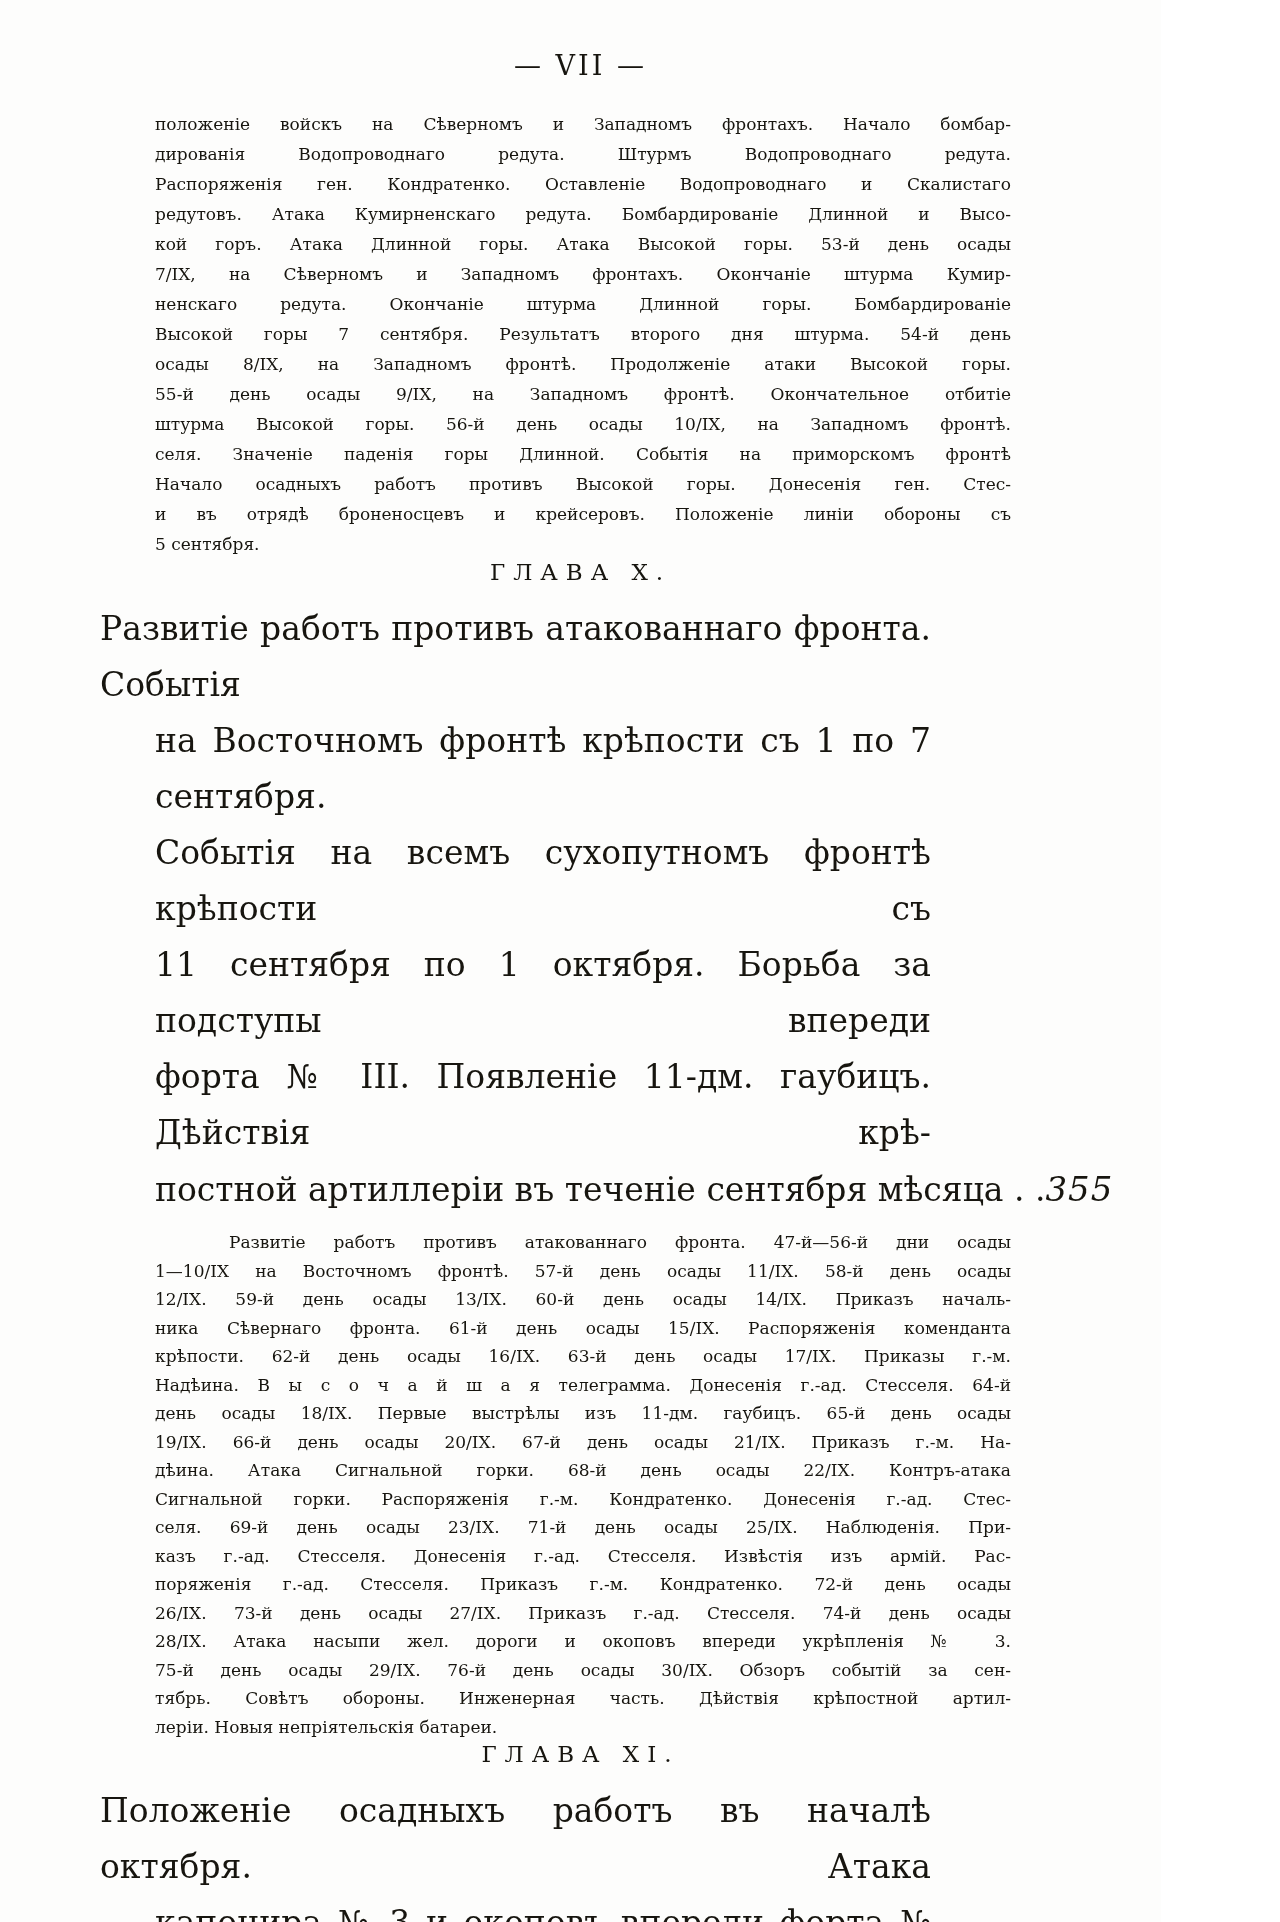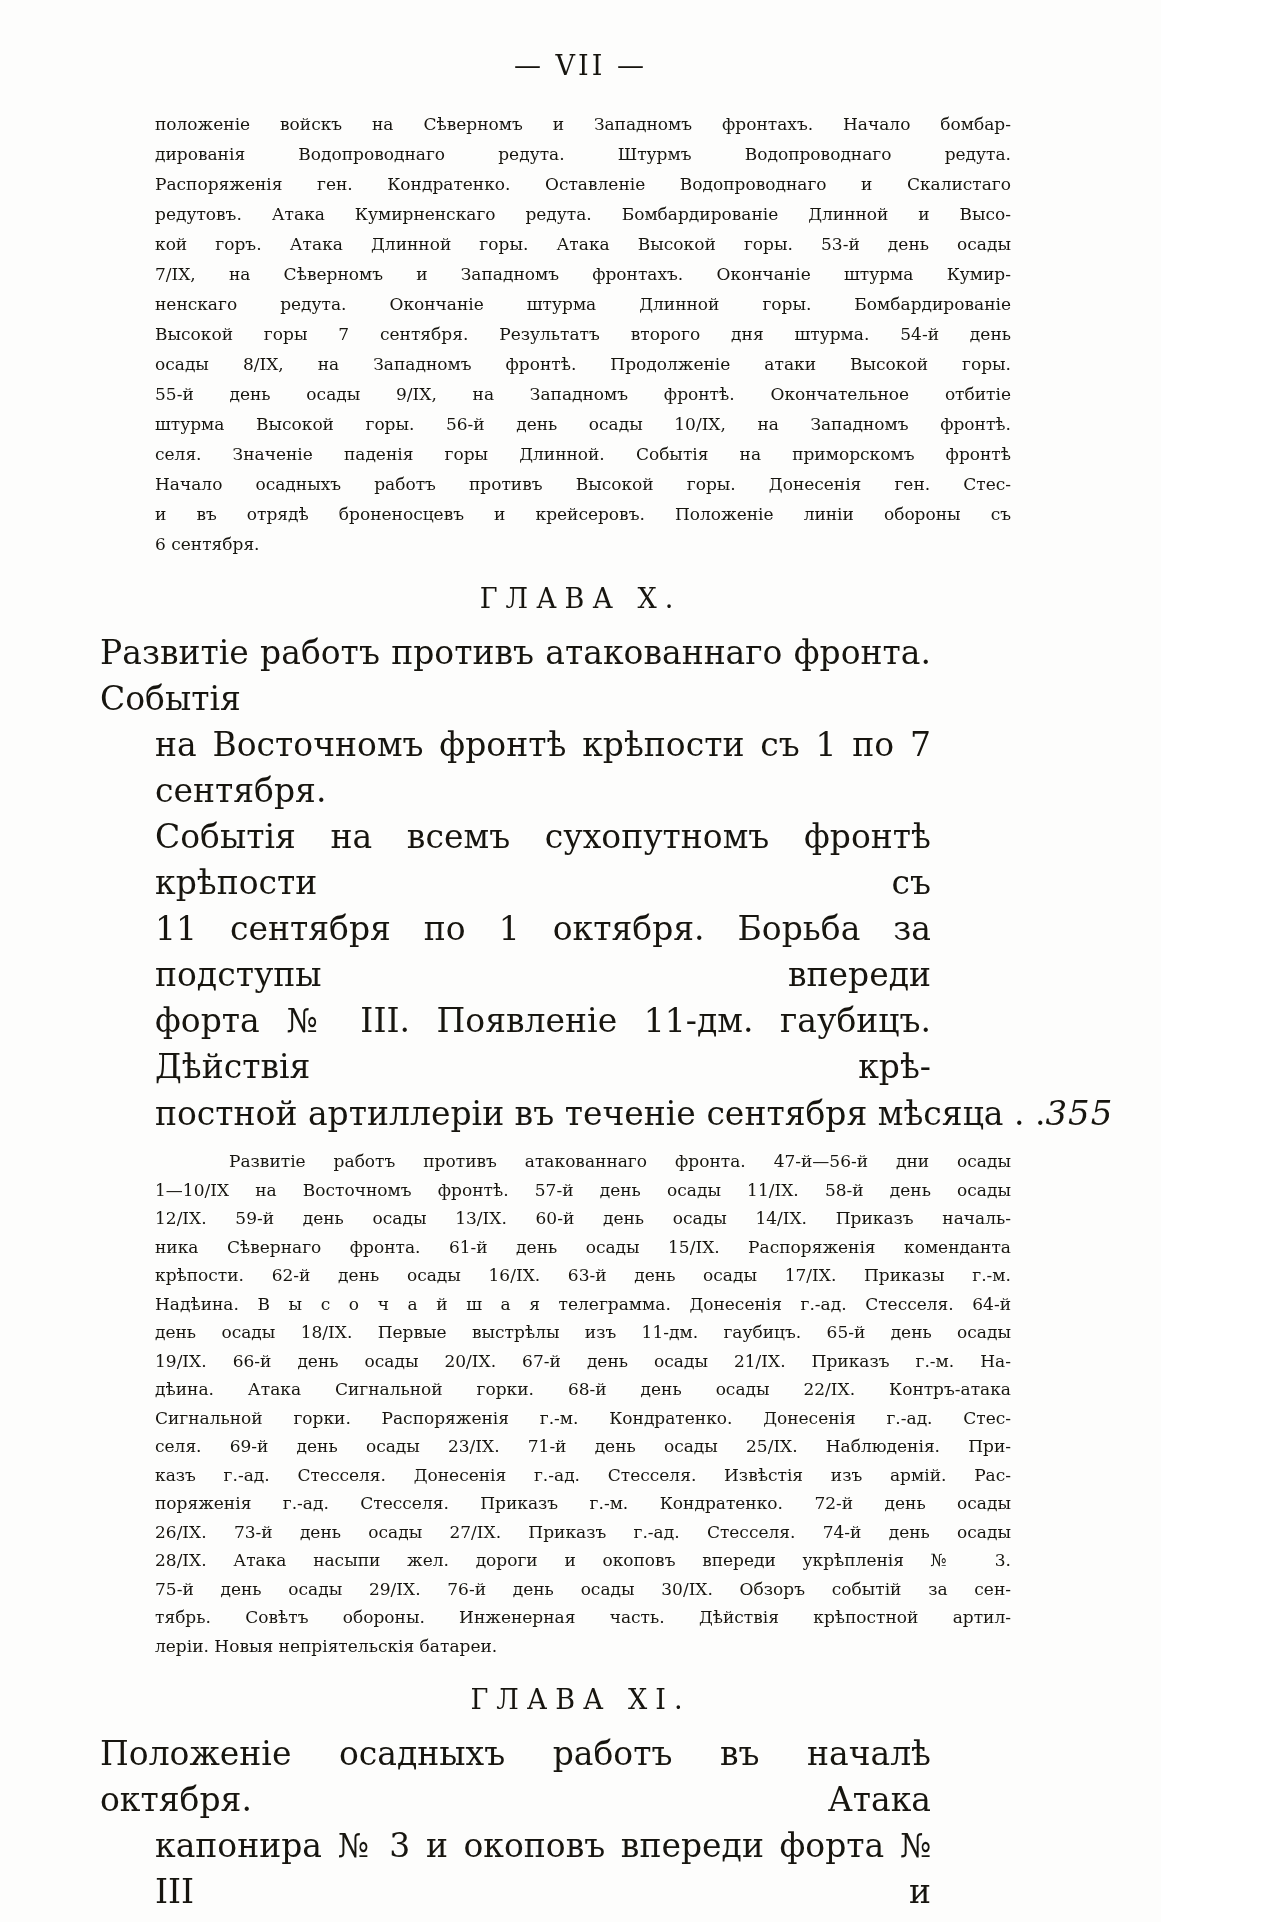--- a/index.html
+++ b/index.html
@@ -31,30 +31,29 @@
   .line {
     text-align: justify;
     text-align-last: justify;
     white-space: normal;
   }
   .intro .line:last-child,
   .summary .line:last-child { text-align-last: left; }
   .summary .line:first-child { text-indent: 74px; }
   
   .chapter-head {
-    margin-top: 24px;
     text-align: center;
-    font-size: 27px;
+    font-size: 23px;
     letter-spacing: 8px;
   }
   
   .chapter-title {
     margin: 16px 230px 0 155px;
     font-size: 33px;
-    line-height: 46px;
+    line-height: 56px;
   }
   .chapter-title .t-line {
     text-align: justify;
     text-align-last: justify;
   }
   .chapter-title .t-line:first-child { margin-left: -55px; }
   .title-last {
     display: flex;
     justify-content: flex-start;
     align-items: baseline;
@@ -78,21 +77,21 @@
       <div class="line">кой горъ. Атака Длинной горы. Атака Высокой горы. 53-й день осады</div>
       <div class="line">7/IX, на Сѣверномъ и Западномъ фронтахъ. Окончаніе штурма Кумир-</div>
       <div class="line">ненскаго редута. Окончаніе штурма Длинной горы. Бомбардированіе</div>
       <div class="line">Высокой горы 7 сентября. Результатъ второго дня штурма. 54-й день</div>
       <div class="line">осады 8/IX, на Западномъ фронтѣ. Продолженіе атаки Высокой горы.</div>
       <div class="line">55-й день осады 9/IX, на Западномъ фронтѣ. Окончательное отбитіе</div>
       <div class="line">штурма Высокой горы. 56-й день осады 10/IX, на Западномъ фронтѣ.</div>
       <div class="line">селя. Значеніе паденія горы Длинной. Событія на приморскомъ фронтѣ</div>
       <div class="line">Начало осадныхъ работъ противъ Высокой горы. Донесенія ген. Стес-</div>
       <div class="line">и въ отрядѣ броненосцевъ и крейсеровъ. Положеніе линіи обороны съ</div>
-      <div class="line">6 сентября.</div>
+      <div class="line">5 сентября.</div>
     </div>
 
   <div class="chapter-head">ГЛАВА X.</div>
 
   <div class="chapter-title">
     <div>
         <div class="t-line">Развитіе работъ противъ атакованнаго фронта. Событія</div>
         <div class="t-line">на Восточномъ фронтѣ крѣпости съ 1 по 7 сентября.</div>
         <div class="t-line">Событія на всемъ сухопутномъ фронтѣ крѣпости съ</div>
         <div class="t-line">11 сентября по 1 октября. Борьба за подступы впереди</div>

